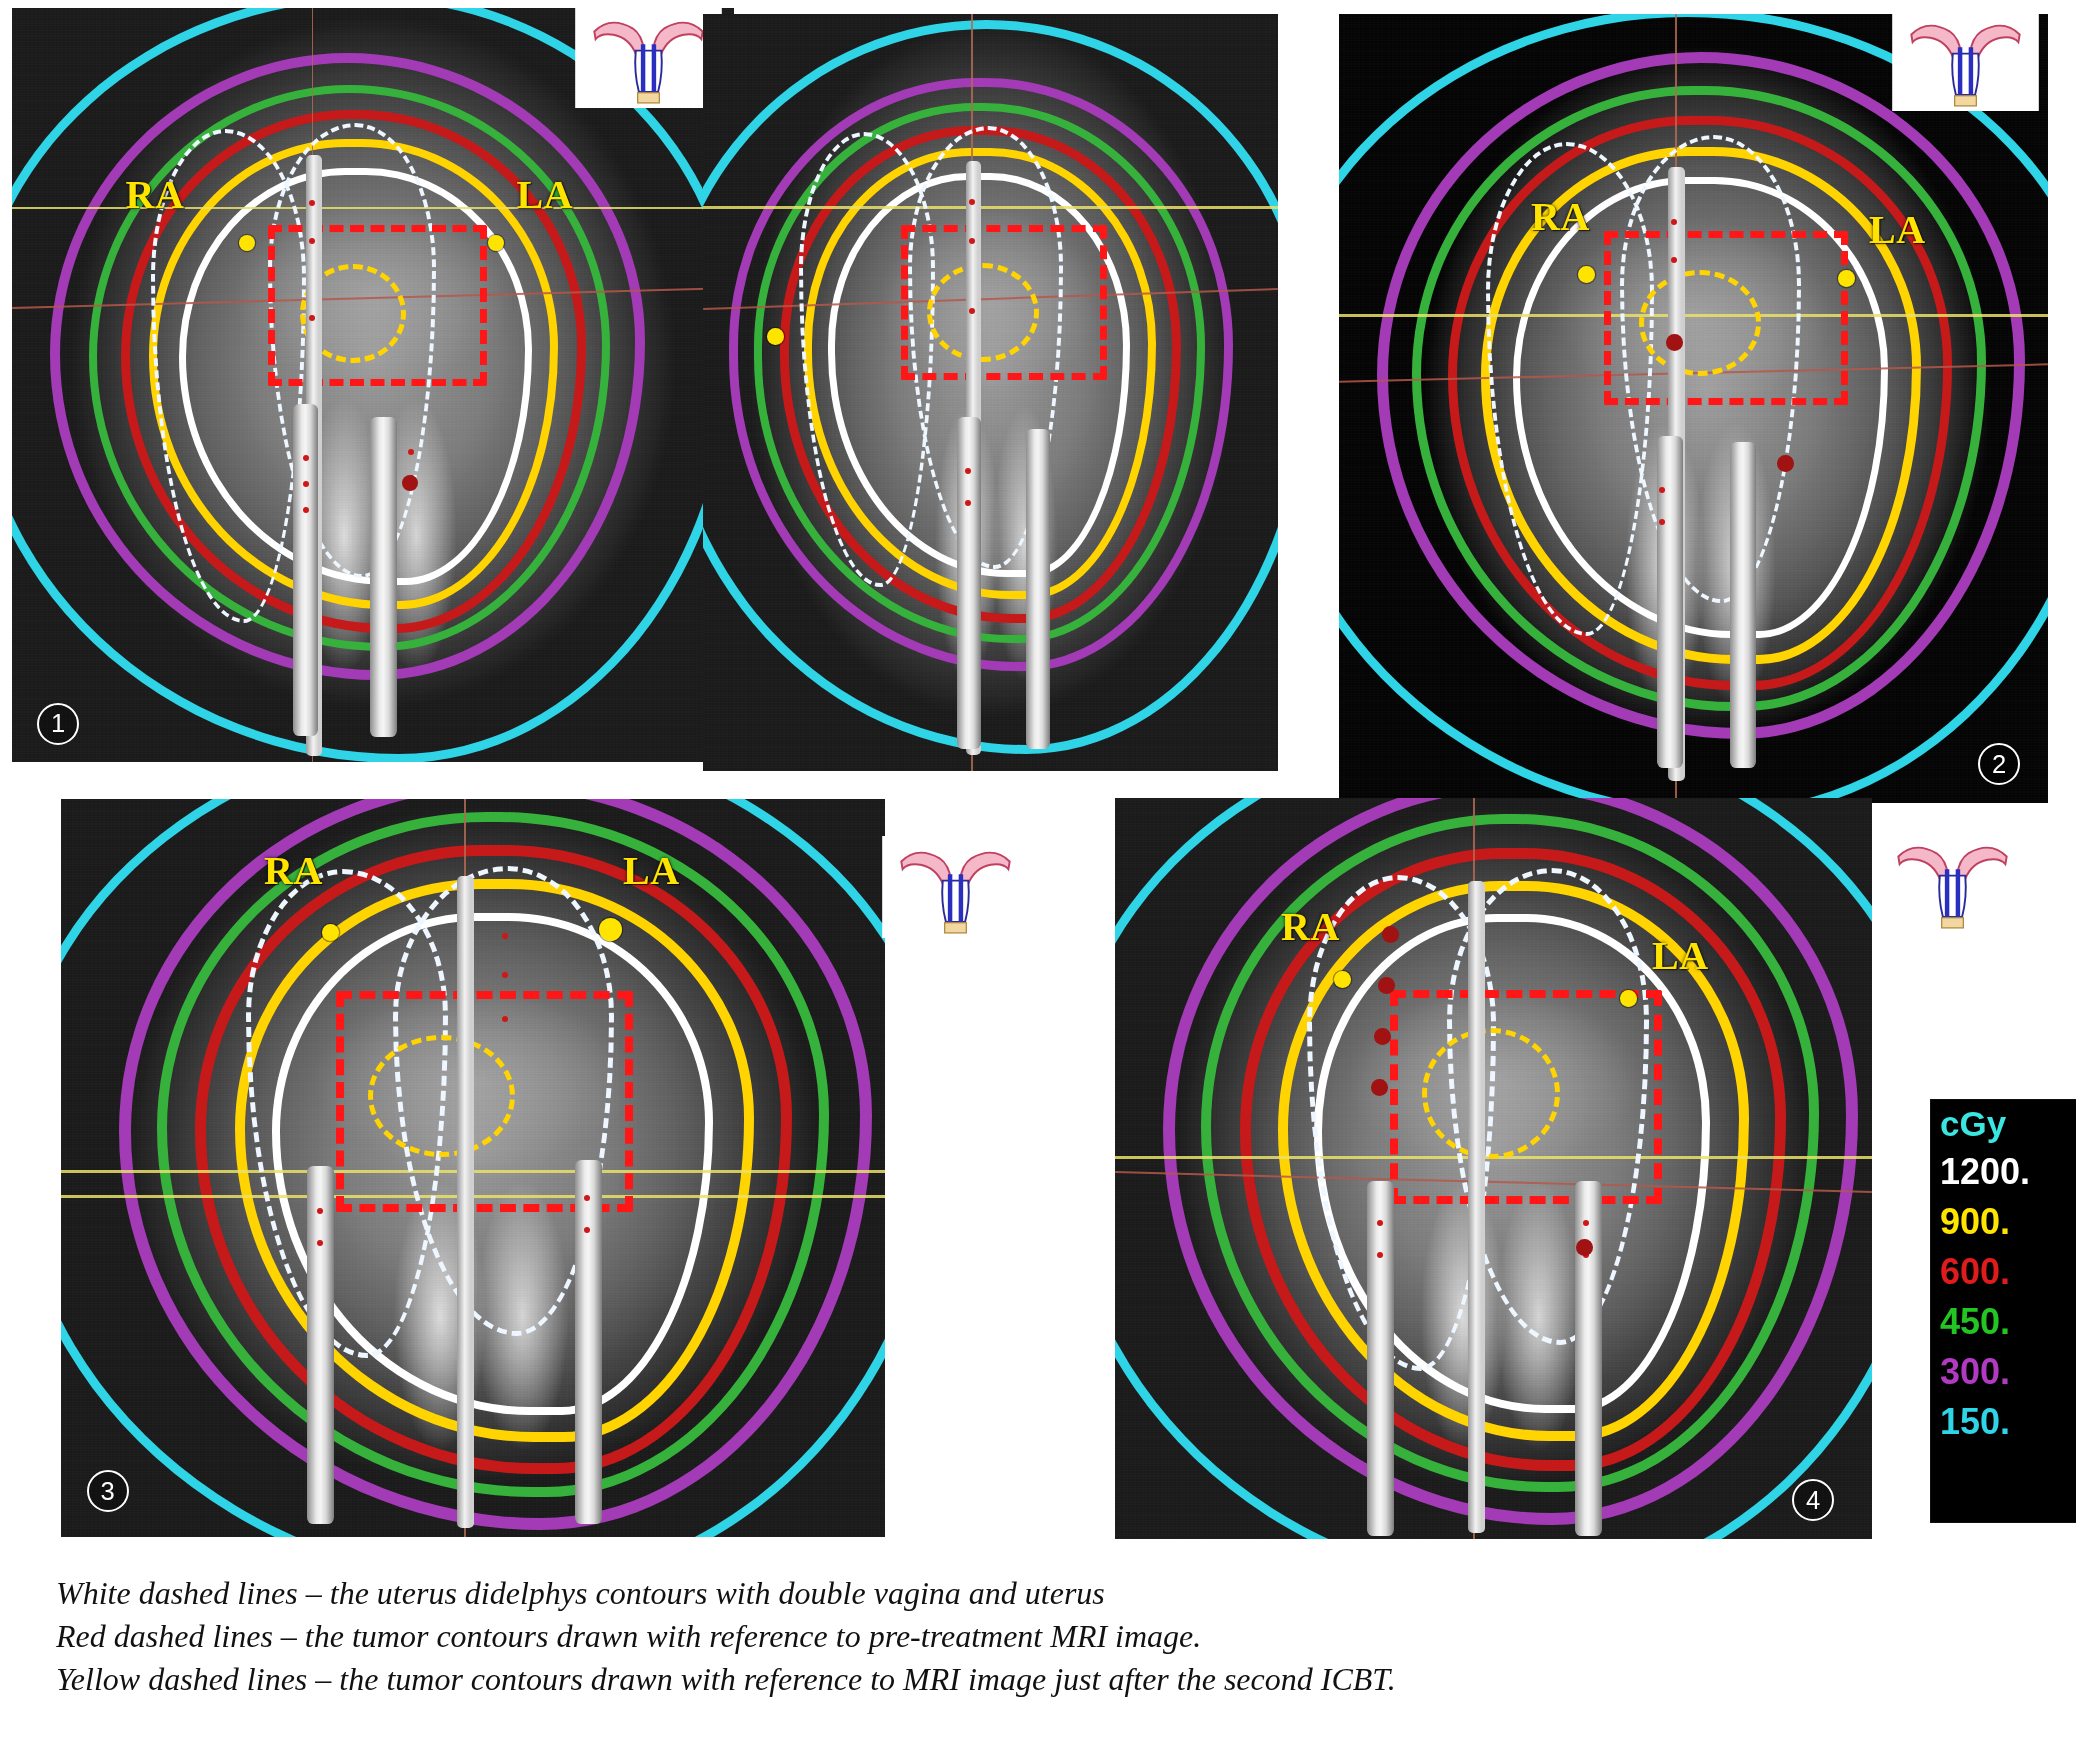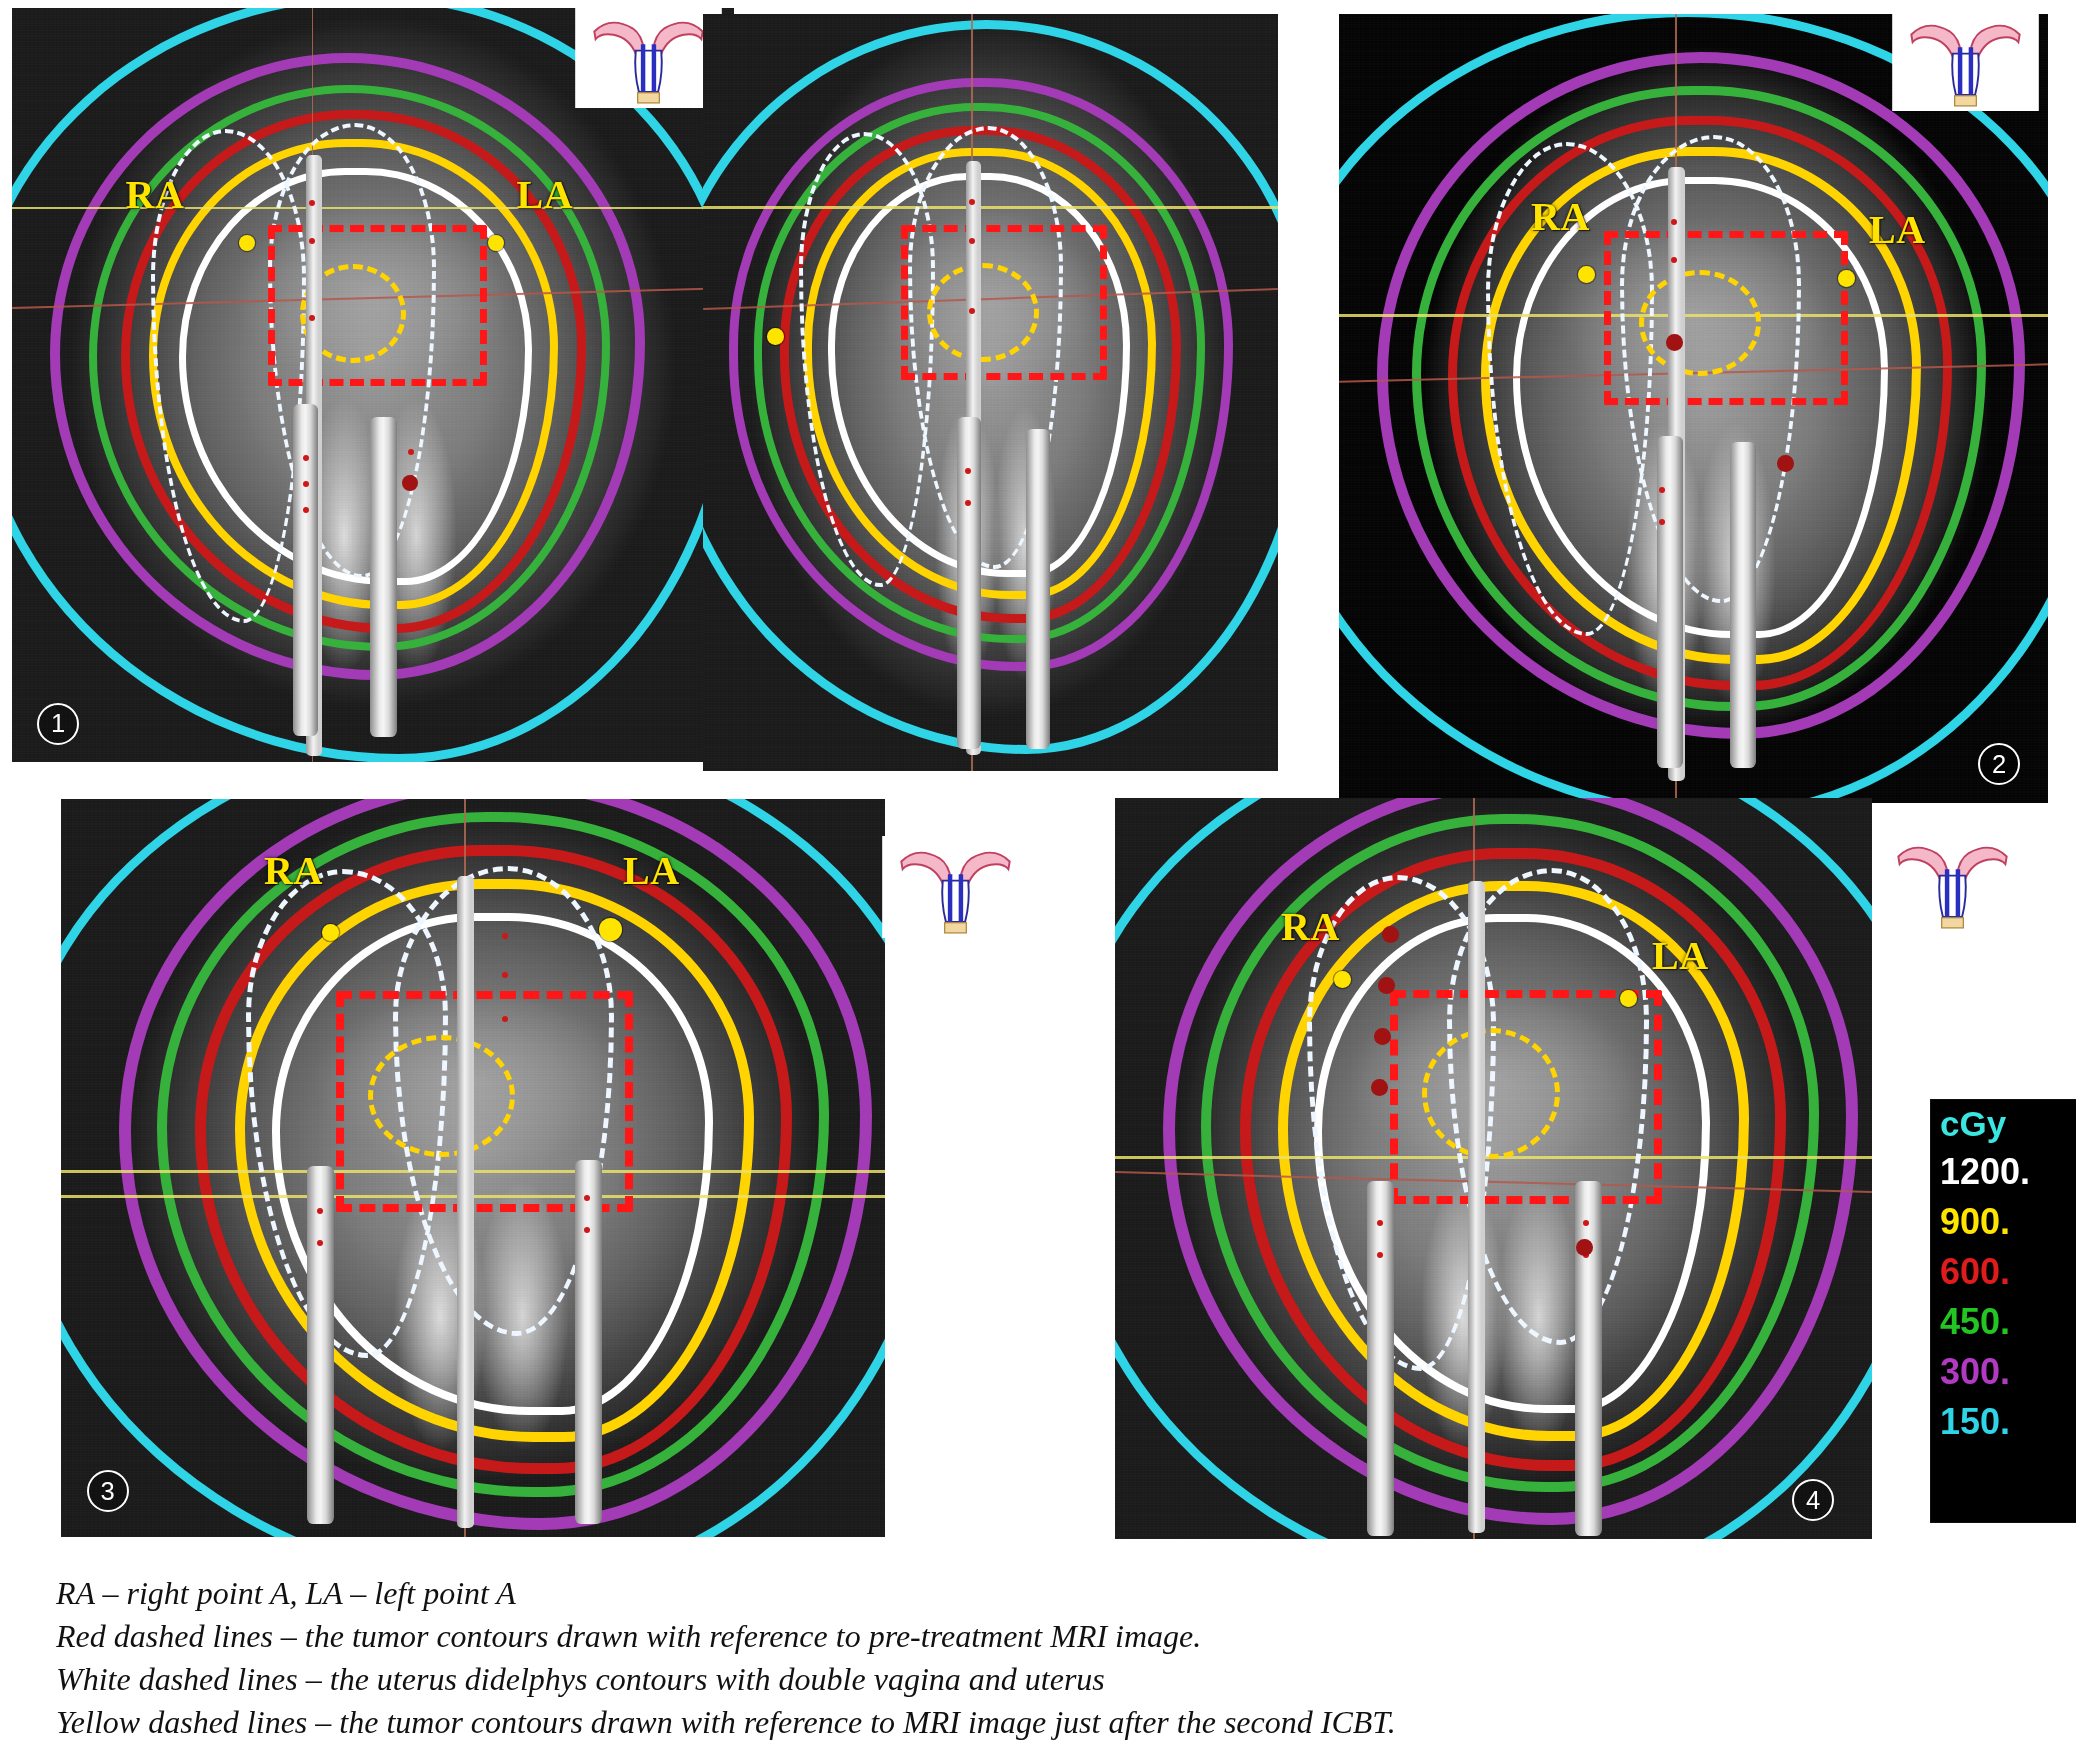--- a/index.html
+++ b/index.html
@@ -343,20 +343,19 @@
     <div class="row hdr">cGy</div>
     <div class="row v1">1200.</div>
     <div class="row v2">900.</div>
     <div class="row v3">600.</div>
     <div class="row v4">450.</div>
     <div class="row v5">300.</div>
     <div class="row v6">150.</div>
   </div>
 
   <div class="caption">
-    <div>RA – right point A, LA – left point A</div>
+    <div>White dashed lines – the uterus didelphys contours with double vagina and uterus</div>
     <div>Red dashed lines – the tumor contours drawn with reference to pre-treatment MRI image.</div>
-    <div>White dashed lines – the uterus didelphys contours with double vagina and uterus</div>
     <div>Yellow dashed lines – the tumor contours drawn with reference to MRI image just after the second ICBT.</div>
   </div>
 
 </div>
 
 
 </body></html>

